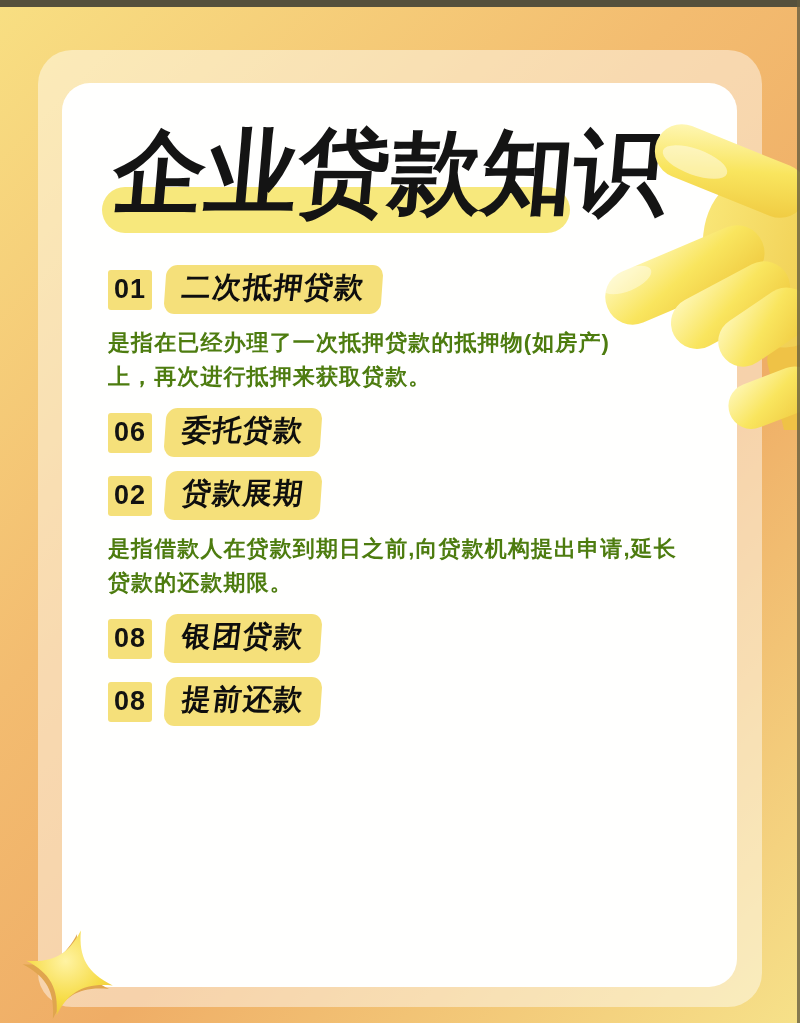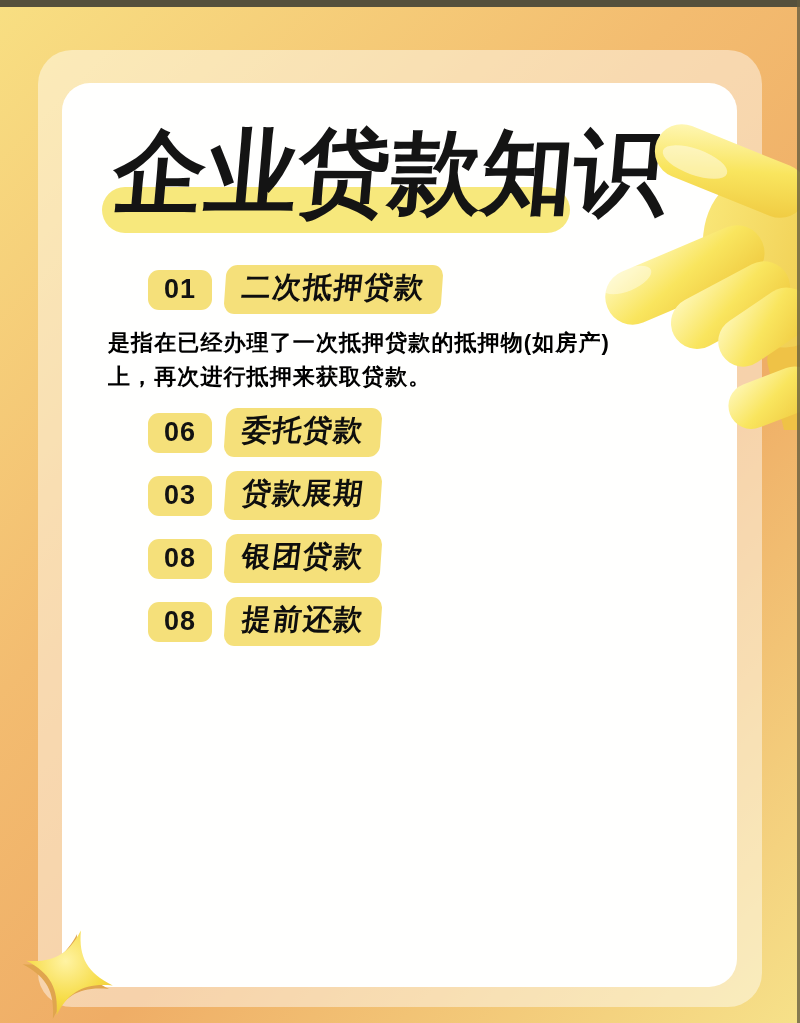--- a/index.html
+++ b/index.html
@@ -24,34 +24,34 @@
     background:#F7E87C;border-radius:23px;}
   .title{
     position:relative;margin:0;font-size:92px;line-height:1.08;font-weight:900;
     color:#141414;letter-spacing:0px;transform:skewX(-5deg);white-space:nowrap;
   }
   #sections{margin-top:42px;}
   .sec{margin-bottom:14px;}
   .row{display:flex;align-items:center;margin-bottom:12px;}
   .num{
     display:flex;align-items:center;justify-content:center;
-    width:64px;height:40px;background:#F5E07A;border-radius:11px;
-    font-size:27px;font-weight:900;color:#121212;letter-spacing:1px;margin-left:40px;
+    width:44px;height:40px;background:#F5E07A;border-radius:3px;
+    font-size:27px;font-weight:900;color:#121212;letter-spacing:1px;
   }
   .pill{
     margin-left:13px;background:#F5E07A;border-radius:11px;
     padding:3px 17px 6px;transform:skewX(-4deg);
   }
   .pill-t{
     display:inline-block;font-size:29px;font-weight:900;color:#0e0e0e;
     letter-spacing:1.5px;transform:skewX(-3deg);
   }
   .desc{
     margin:0;max-width:588px;font-size:22px;line-height:34px;font-weight:600;
-    color:#000000;letter-spacing:1.1px;white-space:pre-line;
+    color:#4d7c0f;letter-spacing:1.1px;white-space:pre-line;
   }
   .hand{position:absolute;right:0;top:100px;z-index:4;}
   .sparkle{position:absolute;left:16px;top:926px;z-index:4;}
 </style>
 </head>
 <body>
 
 <div class="page">
   <div class="band"></div>
 
@@ -72,23 +72,25 @@
 
   <section class="sec">
     <div class="row">
       <span class="num">06</span>
       <span class="pill"><span class="pill-t">委托贷款</span></span>
     </div>
   </section>
 
   <section class="sec">
     <div class="row">
-      <span class="num">03</span>
+      <span class="num">02</span>
       <span class="pill"><span class="pill-t">贷款展期</span></span>
     </div>
+    <p class="desc">是指借款人在贷款到期日之前,向贷款机构提出申请,延长
+贷款的还款期限。</p>
   </section>
 
   <section class="sec">
     <div class="row">
       <span class="num">08</span>
       <span class="pill"><span class="pill-t">银团贷款</span></span>
     </div>
   </section>
 
   <section class="sec">

